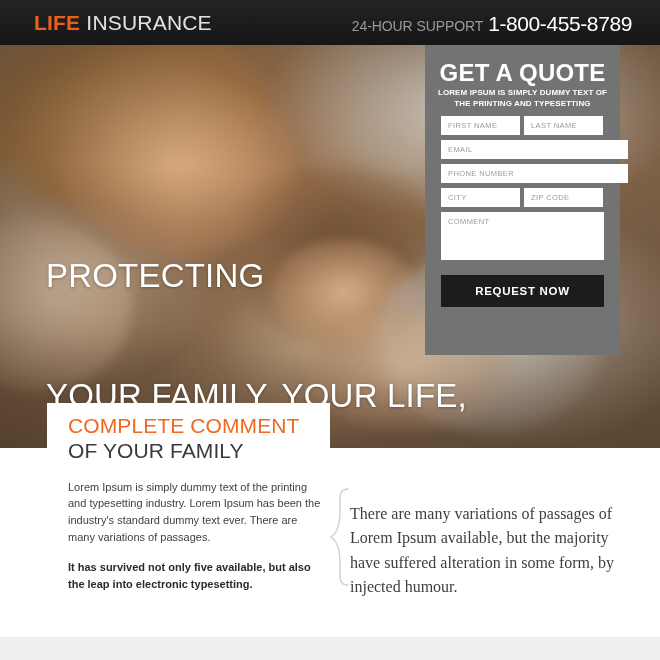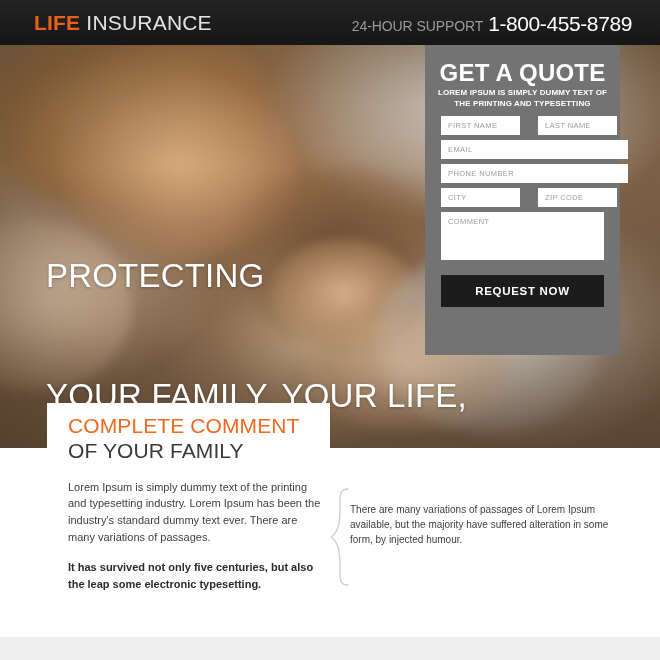--- a/index.html
+++ b/index.html
@@ -193,21 +193,21 @@
     line-height: 1.35;
     letter-spacing: 0.1px;
   }
   .form {
     position: absolute;
     left: 16px; top: 71px;
     width: 163px;
   }
   .frow {
     display: flex;
-    gap: 18px;
+    gap: 4px;
     margin-bottom: 5px;
   }
   .fld {
     background: #ffffff;
     border: none;
     height: 19px;
     box-sizing: border-box;
     font-family: "Liberation Sans", sans-serif;
     font-size: 7.5px;
     color: #9b9b9b;
@@ -297,23 +297,24 @@
     font-size: 20px;
     line-height: 1.2;
     font-weight: normal;
     letter-spacing: 0.1px;
     margin: 0;
     color: #3a3a3a;
   }
   .sec-title2 .t-orange { color: #ef6a21; }
   .body-text2 {
     margin: 14px 0 8px 0;
-    font-size: 10px;
+    font-size: 16px;
     line-height: 1.52;
     color: #3f3f3f;
+    font-family: Liberation Serif, serif;
   }
 
   .footer {
     position: absolute;
     left: 0; top: 637px;
     width: 660px; height: 23px;
     background: #efefef;
   }
 </style>
 </head>
@@ -369,21 +370,21 @@
   <div class="whitecard"></div>
 
   <div class="lower">
 
     <div class="col-left">
       <h2 class="sec-title">
         <span class="t-orange">COMPLETE COMMENT</span><br>
         <span class="t-dark">OF YOUR FAMILY</span>
       </h2>
       <p class="body-text">Lorem Ipsum is simply dummy text of the printing and typesetting industry. Lorem Ipsum has been the industry's standard dummy text ever. There are many variations of passages.</p>
-      <p class="body-text bold">It has survived not only five centuries, but also the leap some electronic typesetting.</p>
+      <p class="body-text bold">It has survived not only five available, but also the leap into electronic typesetting.</p>
     </div>
 
     <div class="brace">
       <svg width="24" height="98" viewBox="0 0 24 98" fill="none" xmlns="http://www.w3.org/2000/svg" aria-hidden="true">
         <path d="M20 1 C11 1, 12 8, 12 20 C12 36, 10 44, 3 49 C10 54, 12 62, 12 78 C12 90, 11 97, 20 97" stroke="#cfcfcf" stroke-width="1.4" fill="none" stroke-linecap="round"></path>
       </svg>
     </div>
 
     <div class="col-right">
       <p class="body-text2">There are many variations of passages of Lorem Ipsum available, but the majority have suffered alteration in some form, by injected humour.</p>

